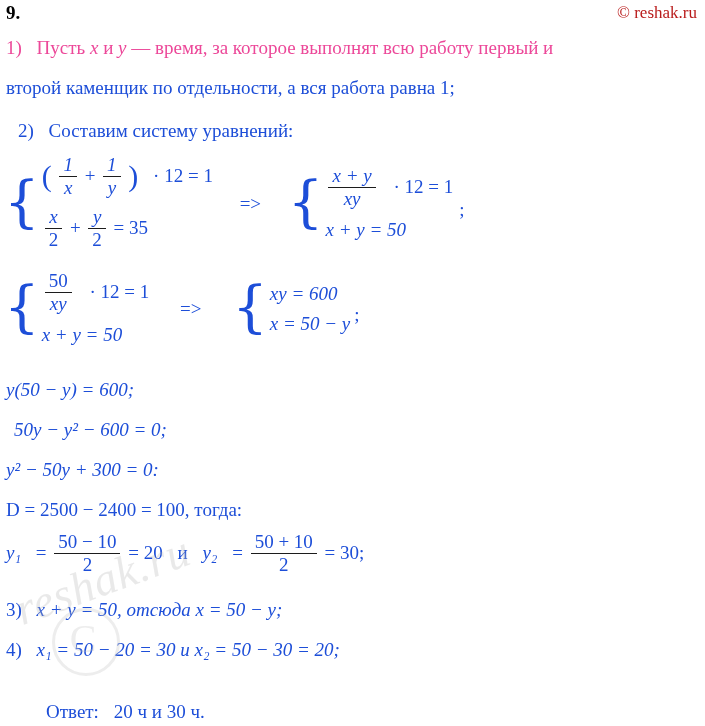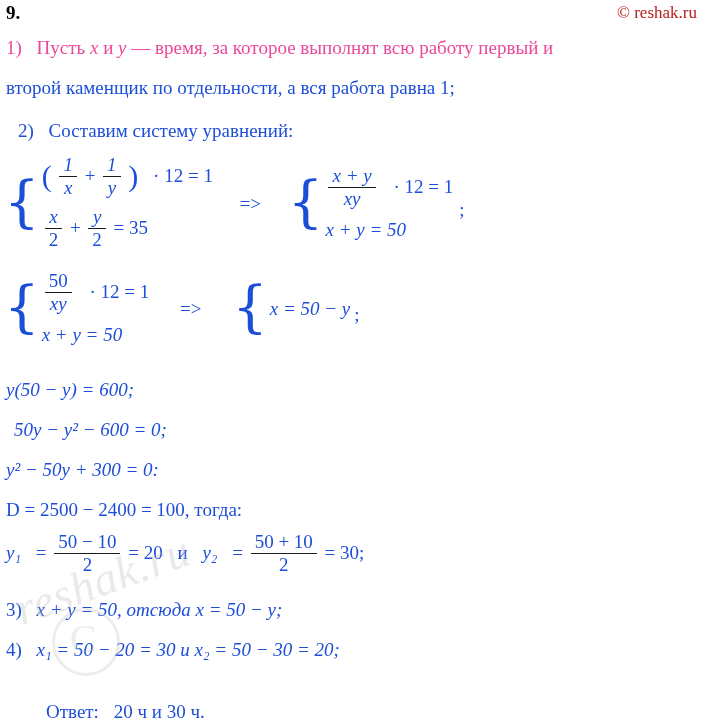--- a/index.html
+++ b/index.html
@@ -243,20 +243,21 @@
         </span>
         <span class="row it">x + y = 50</span>
       </span>
     </span>
 
     <span class="arrow" style="margin:0 26px;">=&gt;</span>
 
     <span class="brace-sys">
       <span class="brace">{</span>
       <span class="sys-rows">
+        <span class="row it">xy = 600</span>
         <span class="row it">x = 50 − y</span>
       </span>
       <span style="margin-left:4px; position:relative; top:6px;">;</span>
     </span>
   </div>
 
   <div class="line it" style="left:6px; top:378px;">y(50 − y) = 600;</div>
   <div class="line it" style="left:14px; top:418px;">50y − y² − 600 = 0;</div>
   <div class="line it" style="left:6px; top:458px;">y² − 50y + 300 = 0:</div>
   <div class="line" style="left:6px; top:498px;">D = 2500 − 2400 = 100, тогда:</div>

